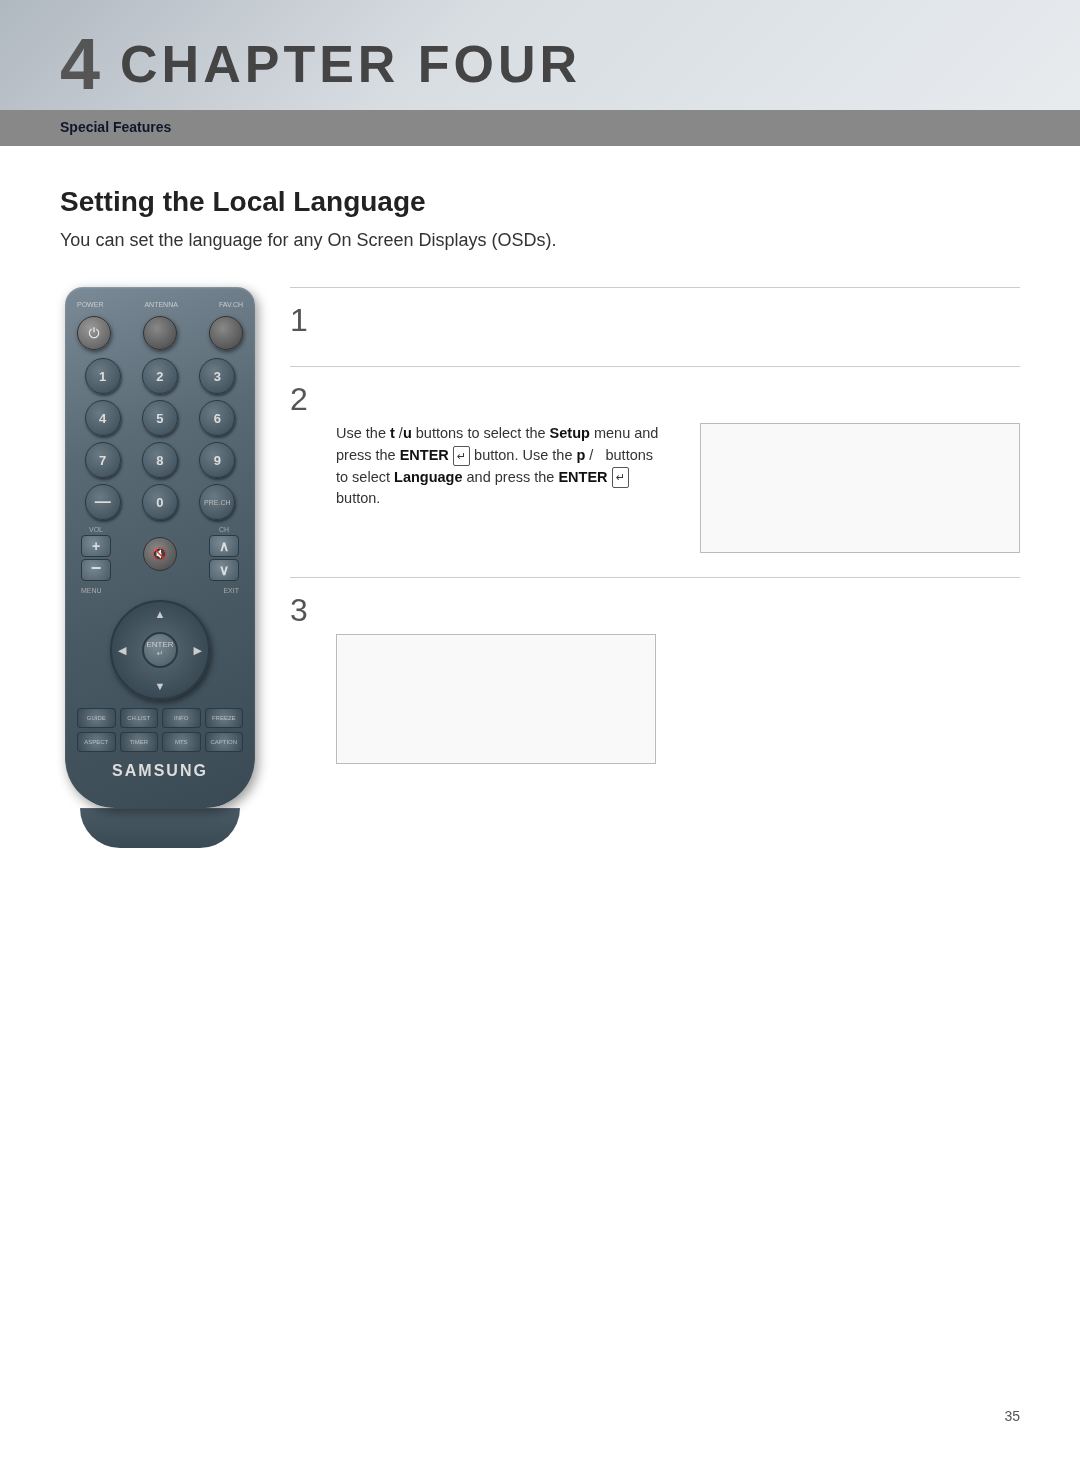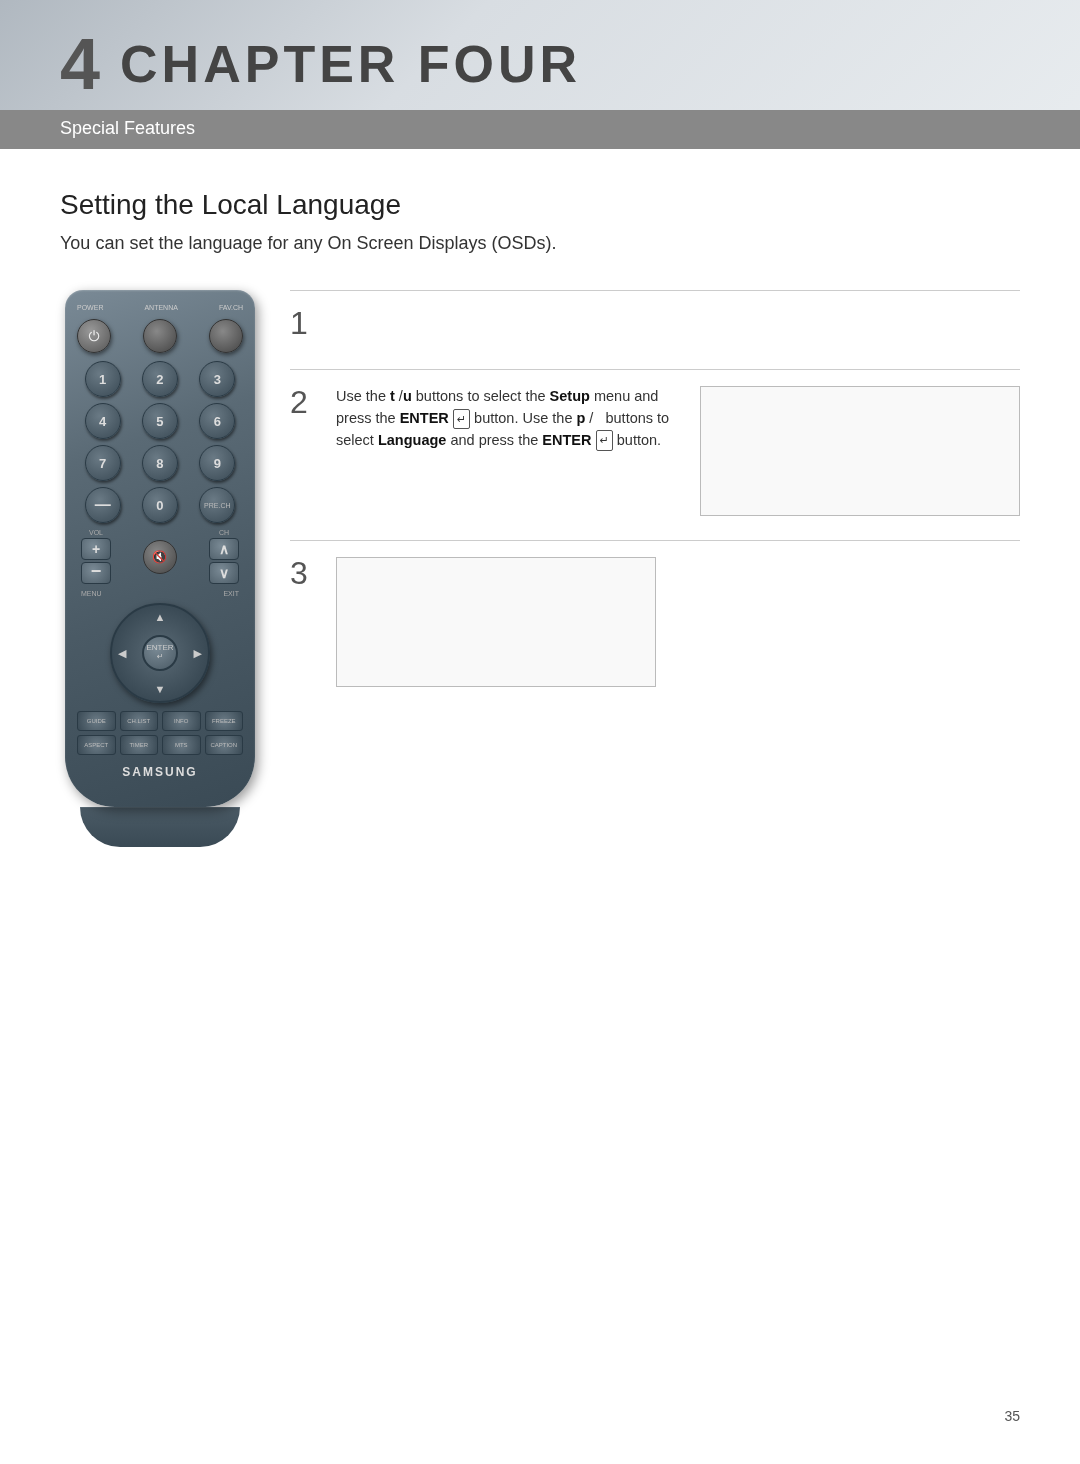--- a/index.html
+++ b/index.html
@@ -40,32 +40,32 @@
       display: flex;
       align-items: flex-end;
       padding-bottom: 10px;
     }
     .special-features-bar {
       background: #888;
       margin: 0 -60px;
       padding: 8px 60px;
     }
     .special-features-text {
-      font-size: 18px;
-      font-weight: normal;
-      color: #ffffff;
+      font-size: 14px;
+      font-weight: bold;
+      color: #0f172a;
     }
 
     
     .main-content {
       padding: 40px 60px;
     }
     .section-title {
       font-size: 28px;
-      font-weight: 400;
+      font-weight: 700;
       color: #222;
       margin-bottom: 12px;
     }
     .section-subtitle {
       font-size: 18px;
       color: #333;
       margin-bottom: 36px;
     }
 
     
@@ -259,21 +259,21 @@
       border: 1px solid #2a3a45;
       font-size: 6px;
       color: #bbb;
       display: flex;
       align-items: center;
       justify-content: center;
       text-align: center;
     }
     .samsung-logo {
       text-align: center;
-      font-size: 12px;
+      font-size: 16px;
       font-weight: bold;
       letter-spacing: 2px;
       color: #ddd;
       margin: 10px 0 8px 0;
       font-family: 'Arial', sans-serif;
     }
     .remote-bottom {
       width: 160px;
       height: 40px;
       background: linear-gradient(180deg, #4a5a65, #3a4a55);
@@ -316,22 +316,23 @@
     }
     .step-box {
       width: 320px;
       height: 130px;
       border: 1.5px solid #bbb;
       background: #f9f9f9;
       margin-left: 0;
     }
     .step-with-box {
       display: flex;
-      gap: 15px;
+      gap: 31px;
       align-items: flex-start;
+      margin-top: 40px;
     }
     .enter-symbol {
       display: inline-block;
       font-size: 11px;
       border: 1px solid #555;
       padding: 1px 3px;
       border-radius: 2px;
       vertical-align: middle;
     }
     .menu-symbol {

